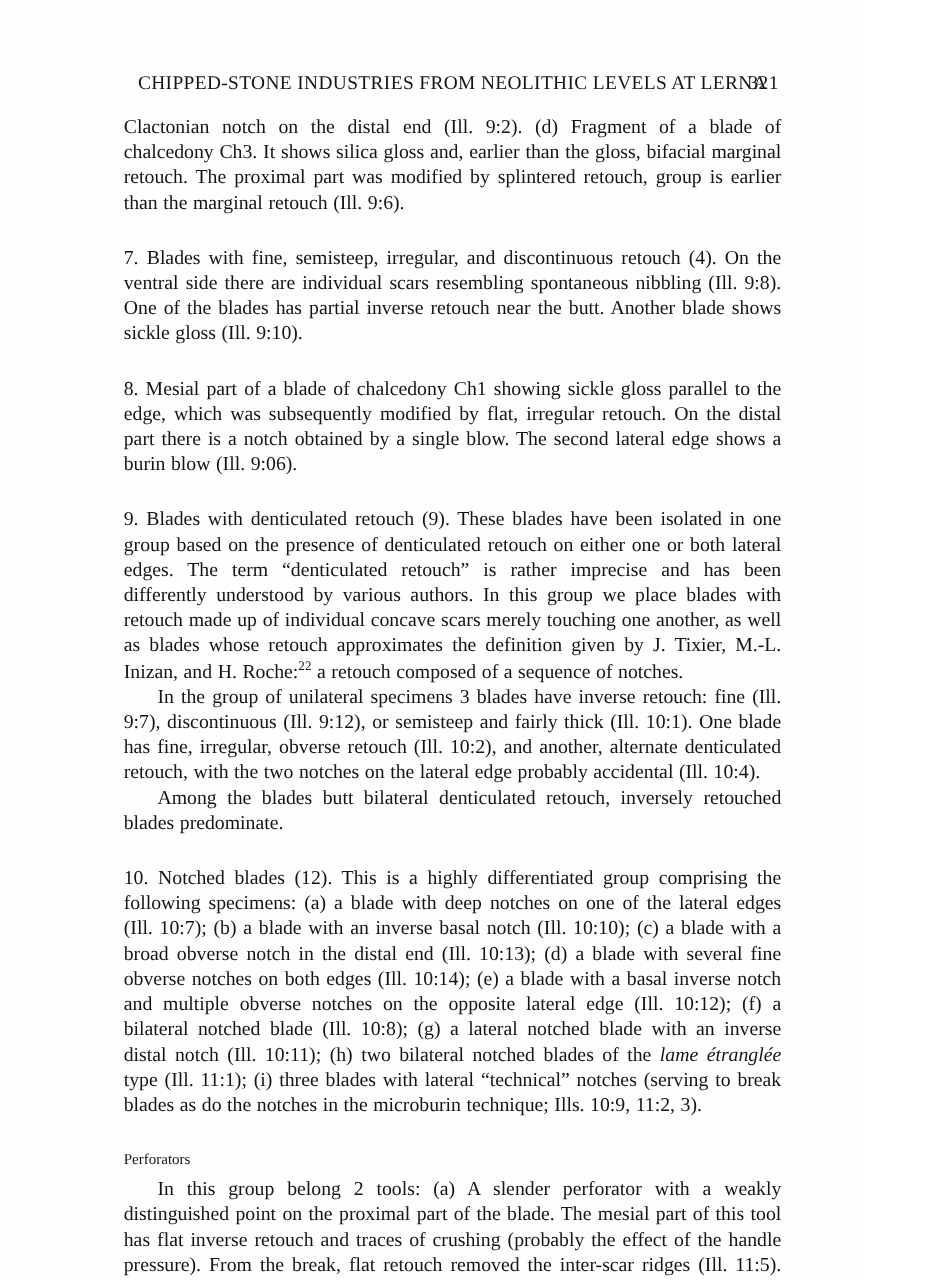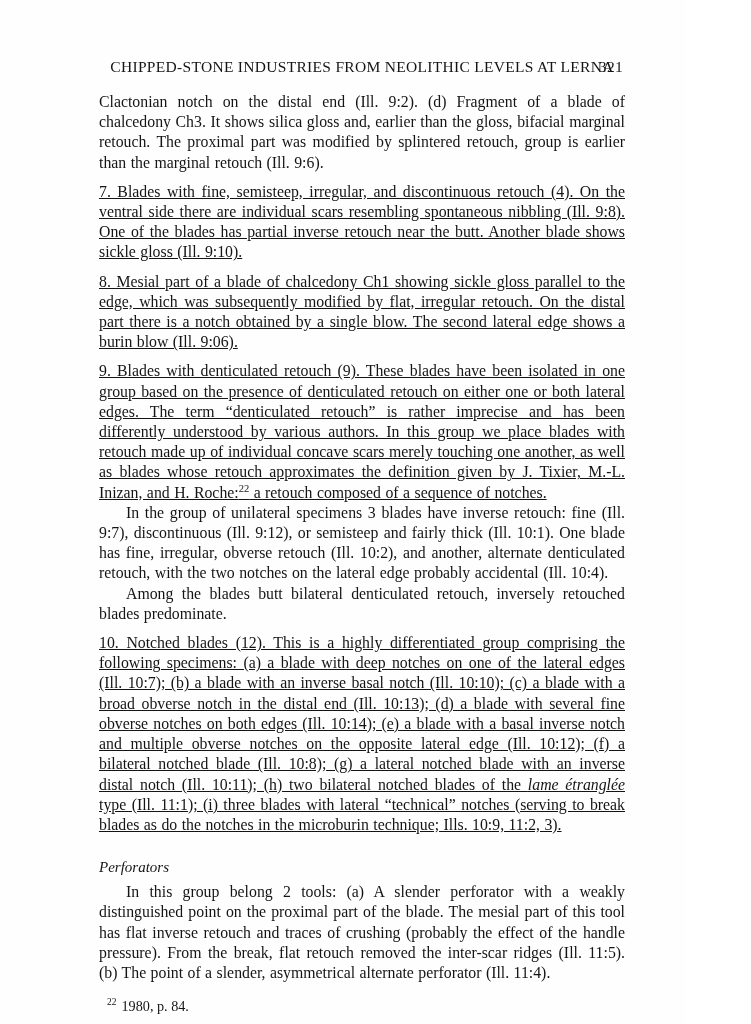--- a/index.html
+++ b/index.html
@@ -32,32 +32,31 @@
     right: 2px;
     top: 0;
   }
   .body-text p {
     margin: 0;
     text-align: justify;
     font-size: 15.8px;
     line-height: 20.2px;
     word-spacing: 0.5px;
   }
-  .body-text > .spaced { margin-top: 9px; text-decoration: underline; }
+  .body-text > .spaced { margin-top: 24px; }
   .body-text > :first-child { margin-top: 0; }
   .indent { text-indent: 27px; }
   sup.fn-ref {
     font-size: 10.5px;
     line-height: 0;
     vertical-align: super;
   }
   .section-heading {
-    font-style: italic;
     font-weight: normal;
-    font-size: 15px;
+    font-size: 12px;
     line-height: 20px;
     margin: 22px 0 5px 0;
   }
   .footnote {
     margin-top: 14px;
     padding-left: 8px;
     font-size: 14.2px;
     line-height: 18px;
   }
   .footnote sup {

